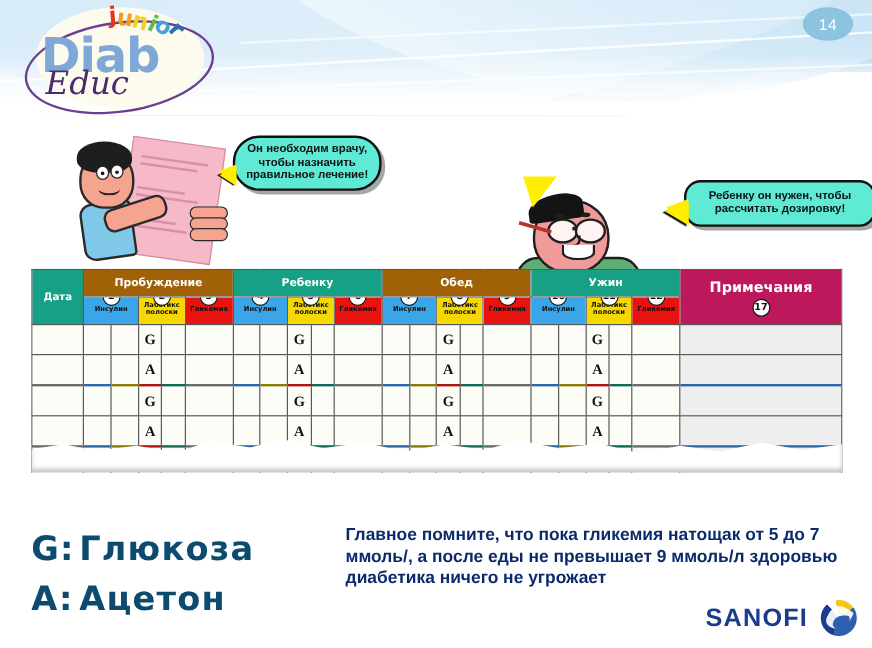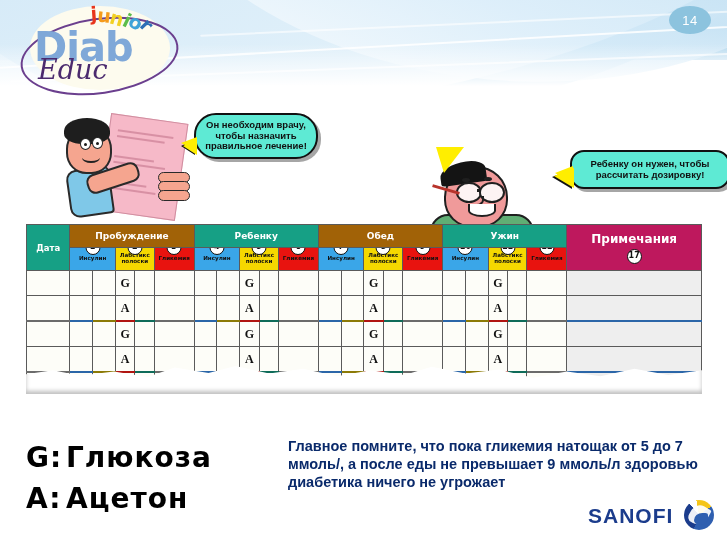--- a/index.html
+++ b/index.html
@@ -281,21 +281,21 @@
       31% 18%, 36% 40%, 41% 26%, 46% 48%, 51% 30%, 56% 44%, 60% 20%,
       65% 40%, 70% 28%, 75% 52%, 80% 34%, 85% 48%, 90% 26%, 95% 44%,
       100% 30%, 100% 100%, 0% 100%);
     box-shadow:0 -3px 4px rgba(0,0,0,.25) inset;
   }
 
   
   .legend{
     position:absolute;left:26px;top:438px;
     font-family:"DejaVu Sans", sans-serif;
-    font-size:28px;font-weight:bold;color:#000000;line-height:1.45;
+    font-size:28px;font-weight:bold;color:#0c4a6e;line-height:1.45;
     letter-spacing:1px;
   }
   .legend div span.k{display:inline-block;width:40px;}
 
   
   .msg{
     position:absolute;left:288px;top:438px;width:420px;
     font-family:"Liberation Sans", sans-serif;
     font-size:14.5px;font-weight:bold;color:#0a2a6b;line-height:1.24;
   }

